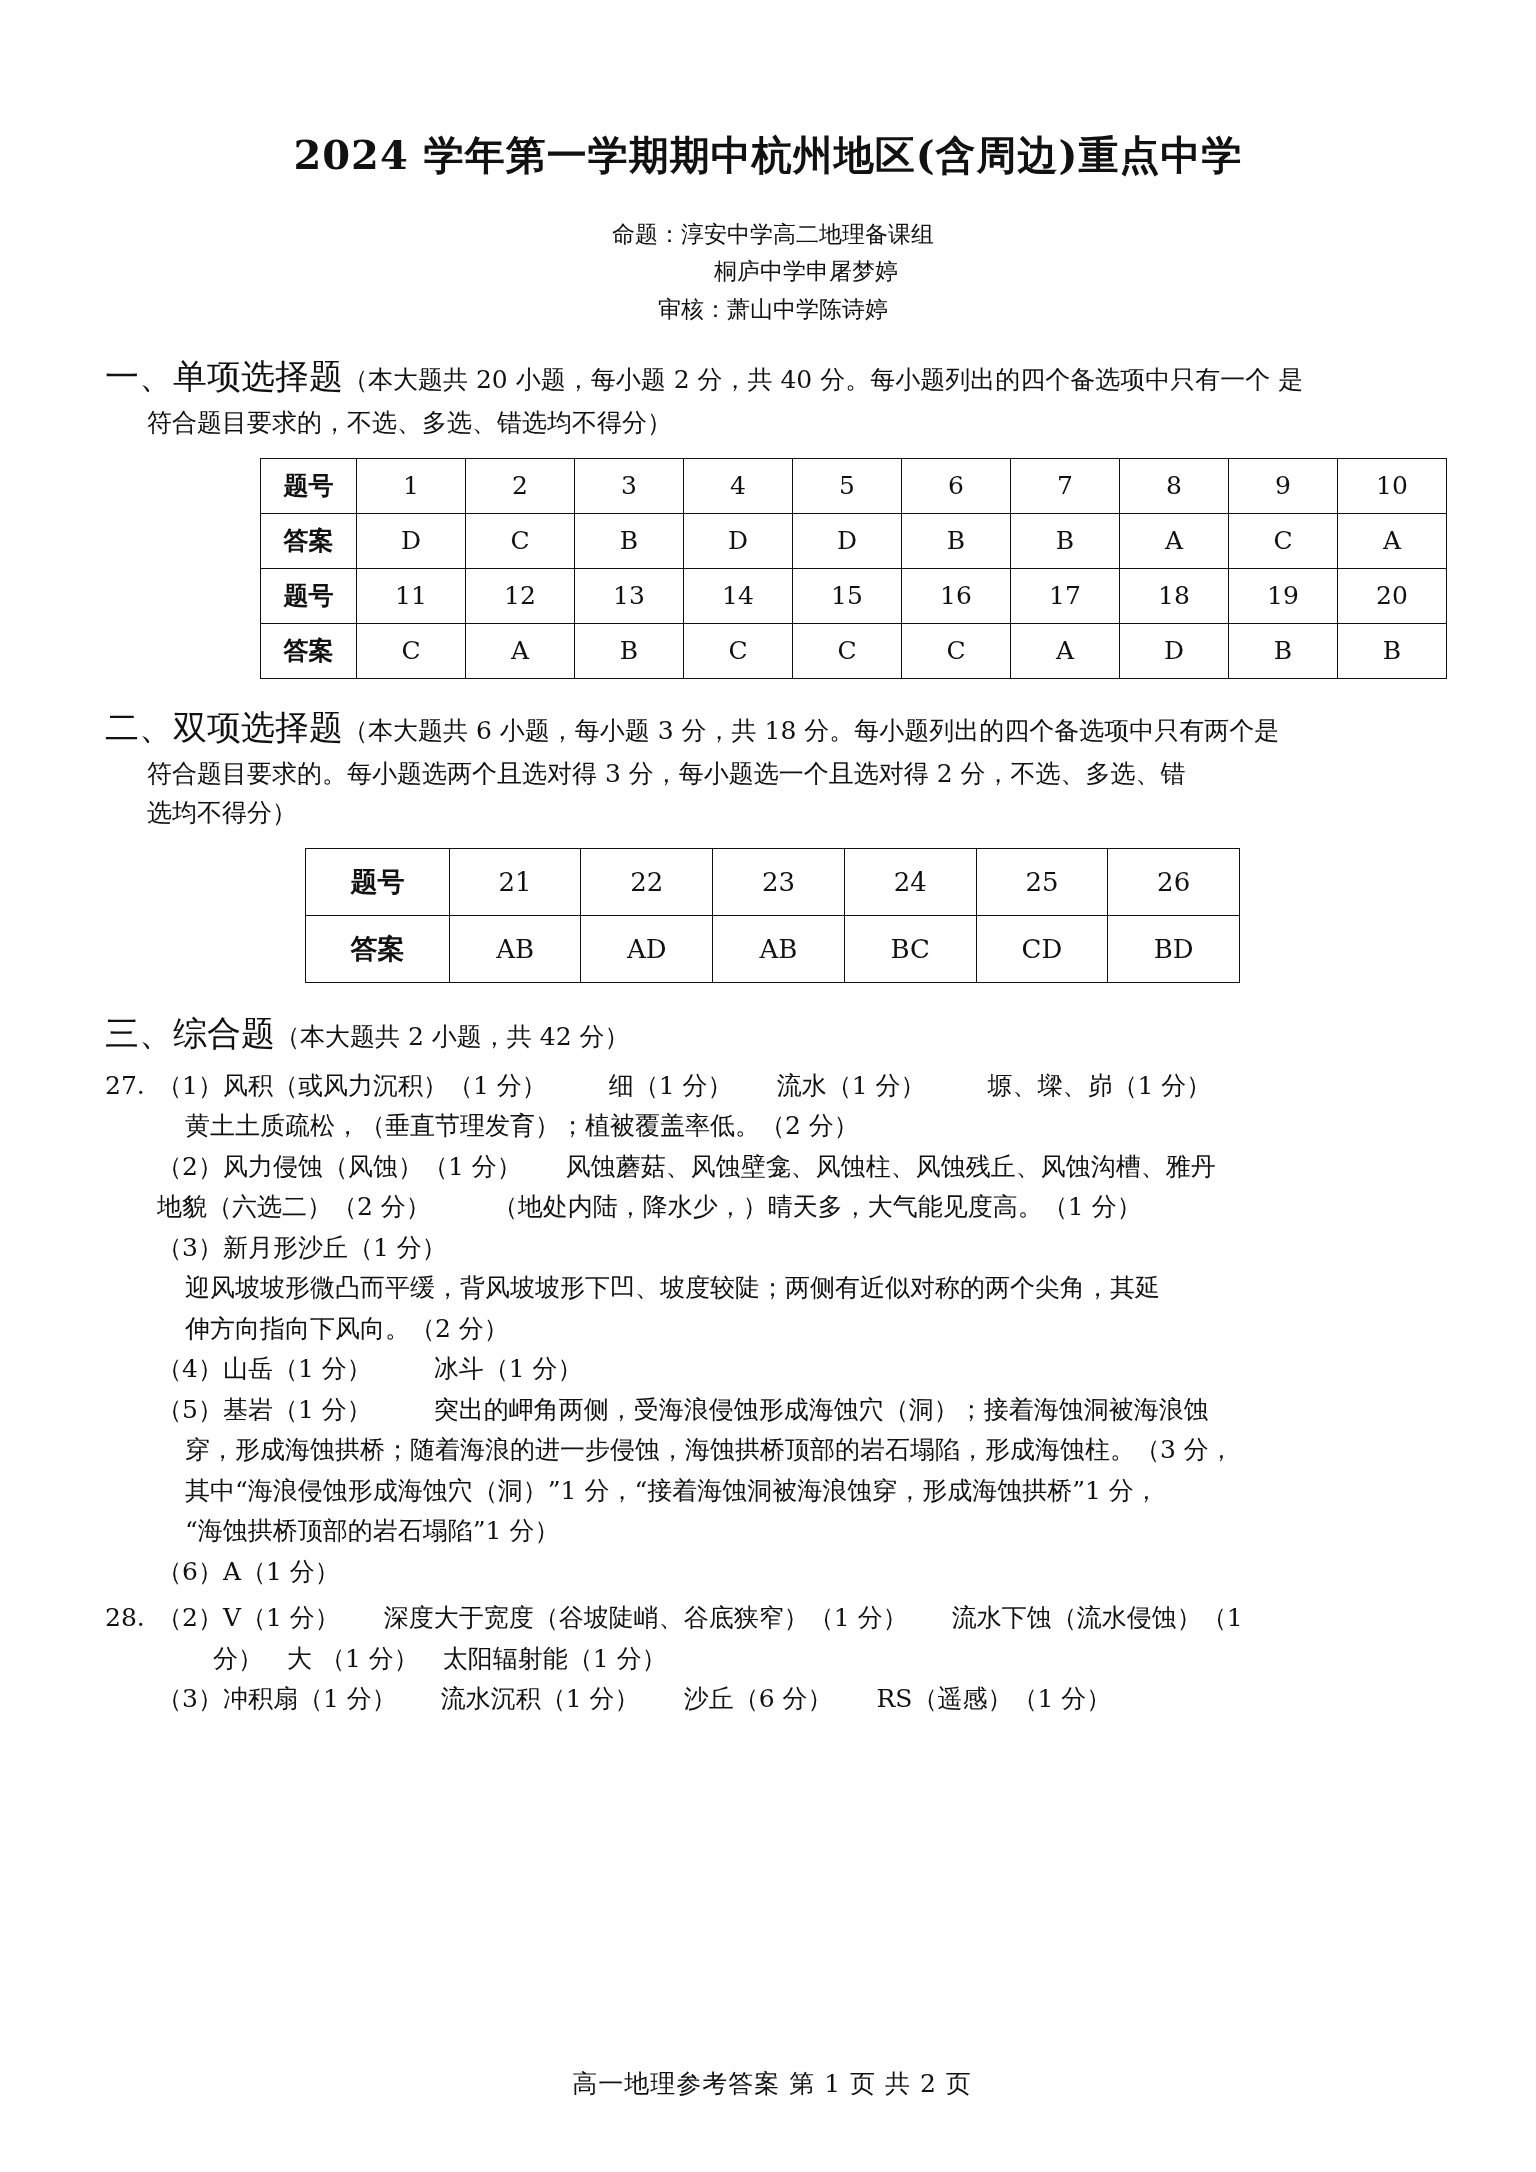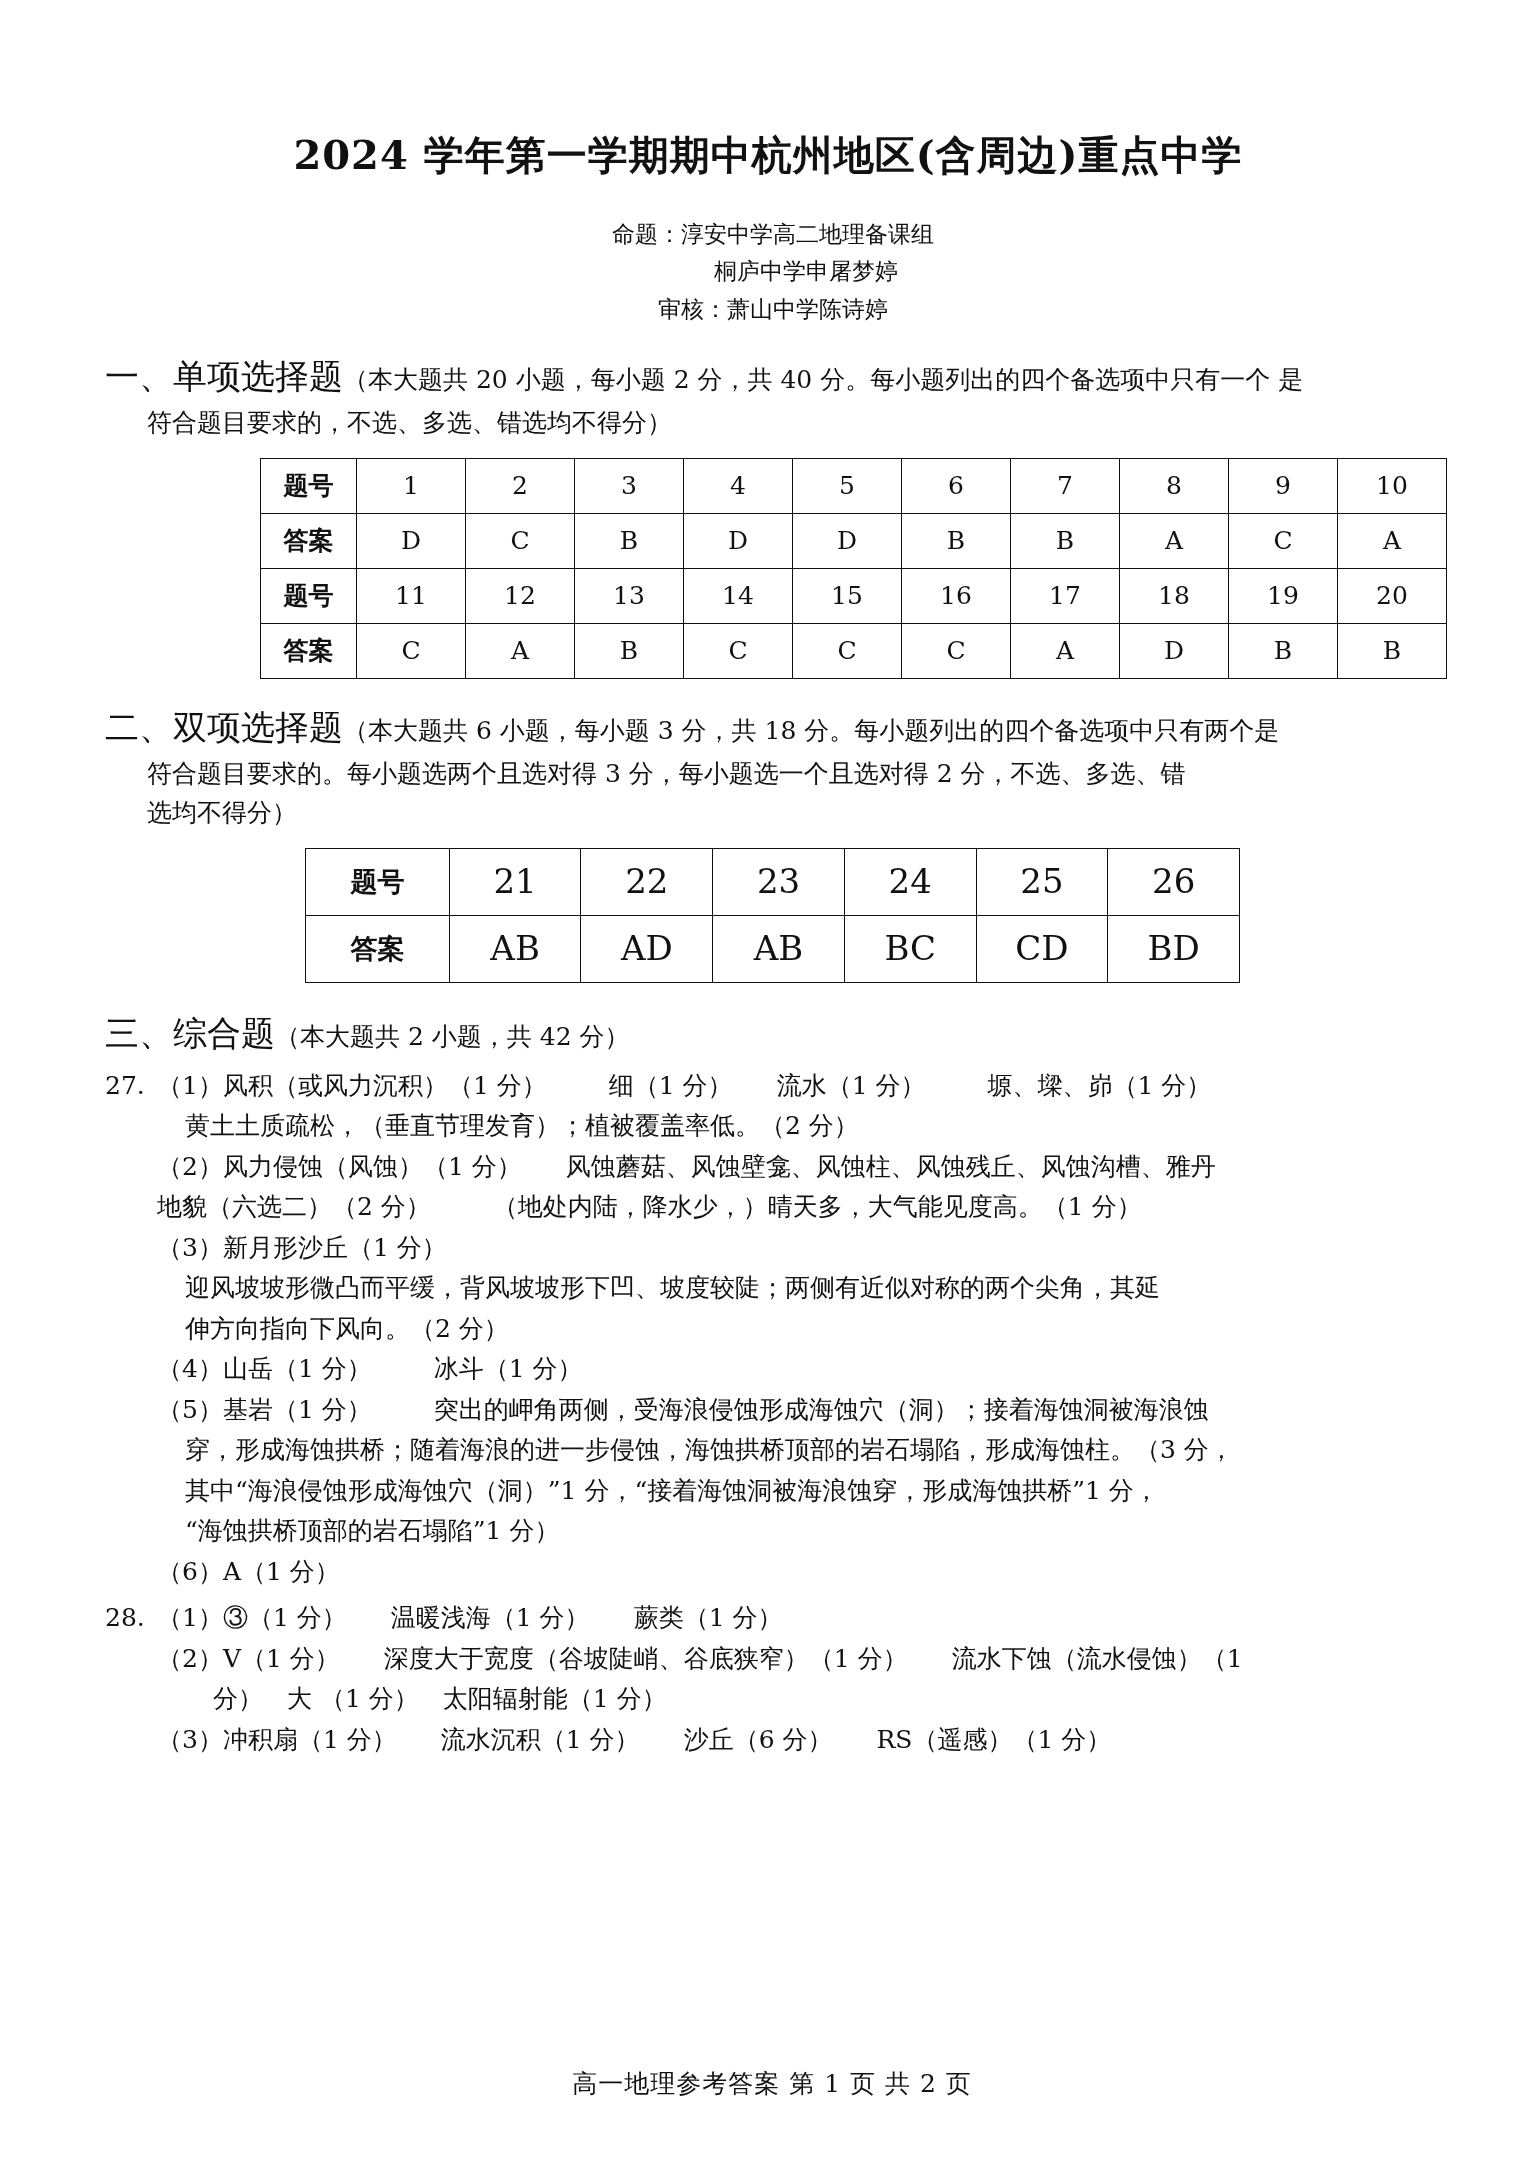--- a/index.html
+++ b/index.html
@@ -92,21 +92,21 @@
     font-family: "DejaVu Sans", "Liberation Sans", sans-serif;
     font-weight: bold;
     font-size: 25px;
   }
   
   table.t20 { width: 1175px; margin-left: 155px; }
   table.t20 td.hd { width: 95px; }
   table.t20 td { width: 108px; }
   
   table.t6 { width: 935px; margin-left: 200px; }
-  table.t6 td { width: 130px; height: 62px; font-size: 34px; }
+  table.t6 td { width: 130px; height: 62px; font-size: 26px; }
   table.t6 td.hd { width: 142px; font-size: 27px; }
 
   
   .qa {
     font-size: 25px;
     line-height: 1.62;
     margin-top: 6px;
   }
   .q-row {
     display: block;
@@ -270,21 +270,20 @@
         <span class="ln ind2">其中“海浪侵蚀形成海蚀穴（洞）”1 分，“接着海蚀洞被海浪蚀穿，形成海蚀拱桥”1 分，</span>
         <span class="ln ind2">“海蚀拱桥顶部的岩石塌陷”1 分）</span>
         <span class="ln">（6）A（1 分）</span>
       </span>
     </div>
   </div>
 
   <div class="qa">
     <div class="q-row">
       <span class="q-num">28.</span><span class="q-body">
-        <span class="ln"><span>（1）③（1 分）</span><span class="gap"></span><span>温暖浅海（1 分）</span><span class="gap"></span><span>蕨类（1 分）</span></span>
         <span class="ln"><span>（2）V（1 分）</span><span class="gap"></span><span>深度大于宽度（谷坡陡峭、谷底狭窄）（1 分）</span><span class="gap"></span><span>流水下蚀（流水侵蚀）（1</span></span>
         <span class="ln ind"><span>分）</span><span class="gap-sm"></span><span>大 （1 分）</span><span class="gap-sm"></span><span>太阳辐射能（1 分）</span></span>
         <span class="ln"><span>（3）冲积扇（1 分）</span><span class="gap"></span><span>流水沉积（1 分）</span><span class="gap"></span><span>沙丘（6 分）</span><span class="gap"></span><span>RS（遥感）（1 分）</span></span>
       </span>
     </div>
   </div>
 
   <div class="footer">高一地理参考答案  第 1 页 共 2 页</div>
 
 </div>

